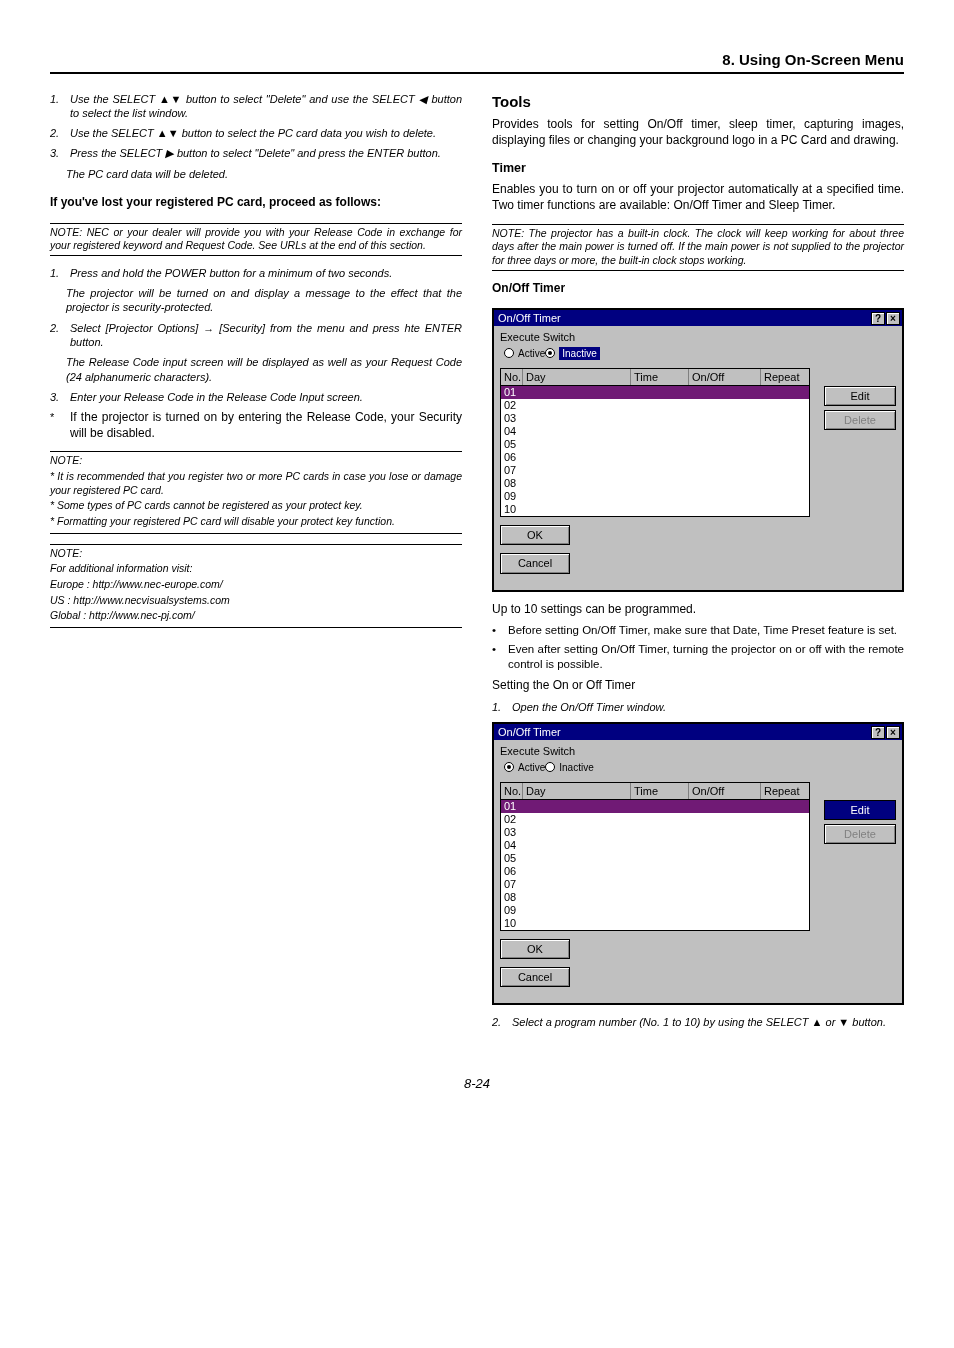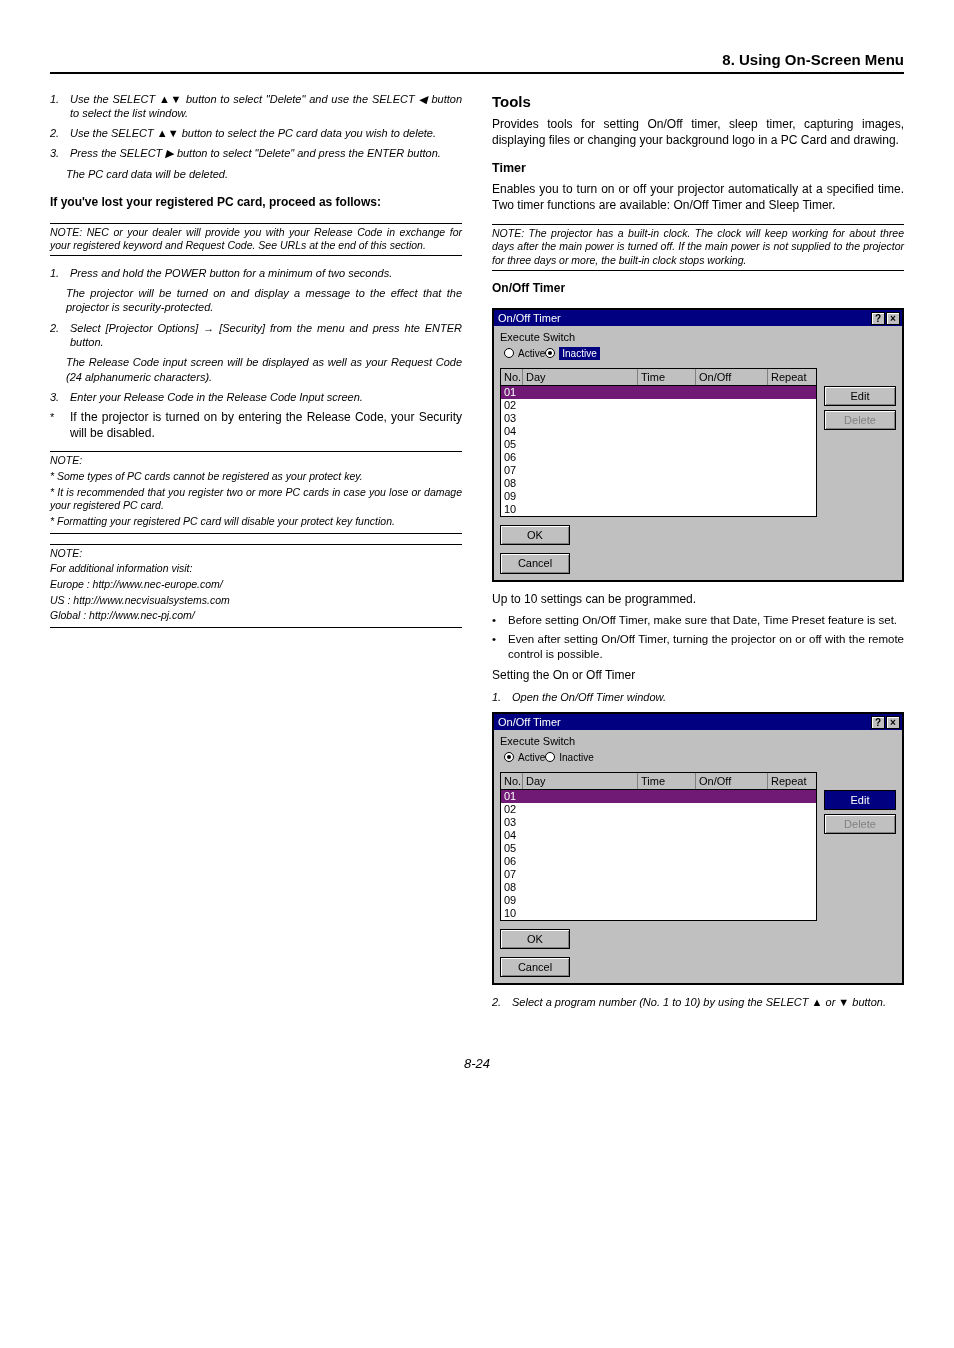--- a/index.html
+++ b/index.html
@@ -60,30 +60,30 @@
     padding: 1px 2px 1px 4px;
     font-size: 11px;
   }
   .dlg-title .btns { display:flex; gap:1px; }
   .dlg-title .wbtn {
     width:14px; height:13px; background:#c0c0c0; border:1px solid #000;
     display:flex; align-items:center; justify-content:center;
     font-size:10px; font-weight:bold; color:#000;
     box-shadow: inset 1px 1px 0 #fff;
   }
-  .dlg-body { padding: 4px 6px 6px 6px; }
+  .dlg-body { padding: 4px 6px 16px 6px; }
   .exec-row { display:flex; align-items:flex-end; font-size:10px; margin: 2px 0 8px 4px; }
   .radio-group { display:flex; align-items:center; gap:4px; }
   .radio-dot {
     width:10px; height:10px; border:1px solid #000; border-radius:50%;
     background:#fff; display:inline-flex; align-items:center; justify-content:center;
   }
   .radio-inner { width:4px; height:4px; border-radius:50%; background:#000; }
   .selbox { background:#000080; color:#fff; padding:0 3px; }
-  .table-wrap { display:flex; gap:7px; }
+  .table-wrap { display:flex; gap:14px; }
   .tbl {
     border:1px solid #000; background:#fff; font-size:11px;
     flex:1;
   }
   .tbl-head { display:flex; background:#c0c0c0; border-bottom:1px solid #000; }
   .tbl-head div { border-right:1px solid #808080; padding:1px 3px; }
   .col-no { width:22px; }
   .col-day { flex:1; }
   .col-time { width:58px; }
   .col-onoff { width:72px; }
@@ -145,22 +145,22 @@
           <div class="num">3.</div>
           <div class="txt">Enter your Release Code in the Release Code Input screen.</div>
         </div>
       <div class="ol-row" style="font-style:normal">
           <div class="num">*</div>
           <div class="txt" style="font-style:normal;font-size:12px">If the projector is turned on by entering the Release Code, your Security will be disabled.</div>
         </div>
 
       <div class="note-multi">
         <div>NOTE:</div>
+        <div>* It is recommended that you register two or more PC cards in case you lose or damage your registered PC card.</div>
         <div>* Some types of PC cards cannot be registered as your protect key.</div>
-        <div>* It is recommended that you register two or more PC cards in case you lose or damage your registered PC card.</div>
         <div>* Formatting your registered PC card will disable your protect key function.</div>
       </div>
 
       <div class="note-multi">
         <div>NOTE:</div>
         <div>For additional information visit:</div>
         <div>Europe : http://www.nec-europe.com/</div>
         <div>US : http://www.necvisualsystems.com</div>
         <div>Global : http://www.nec-pj.com/</div>
       </div>

